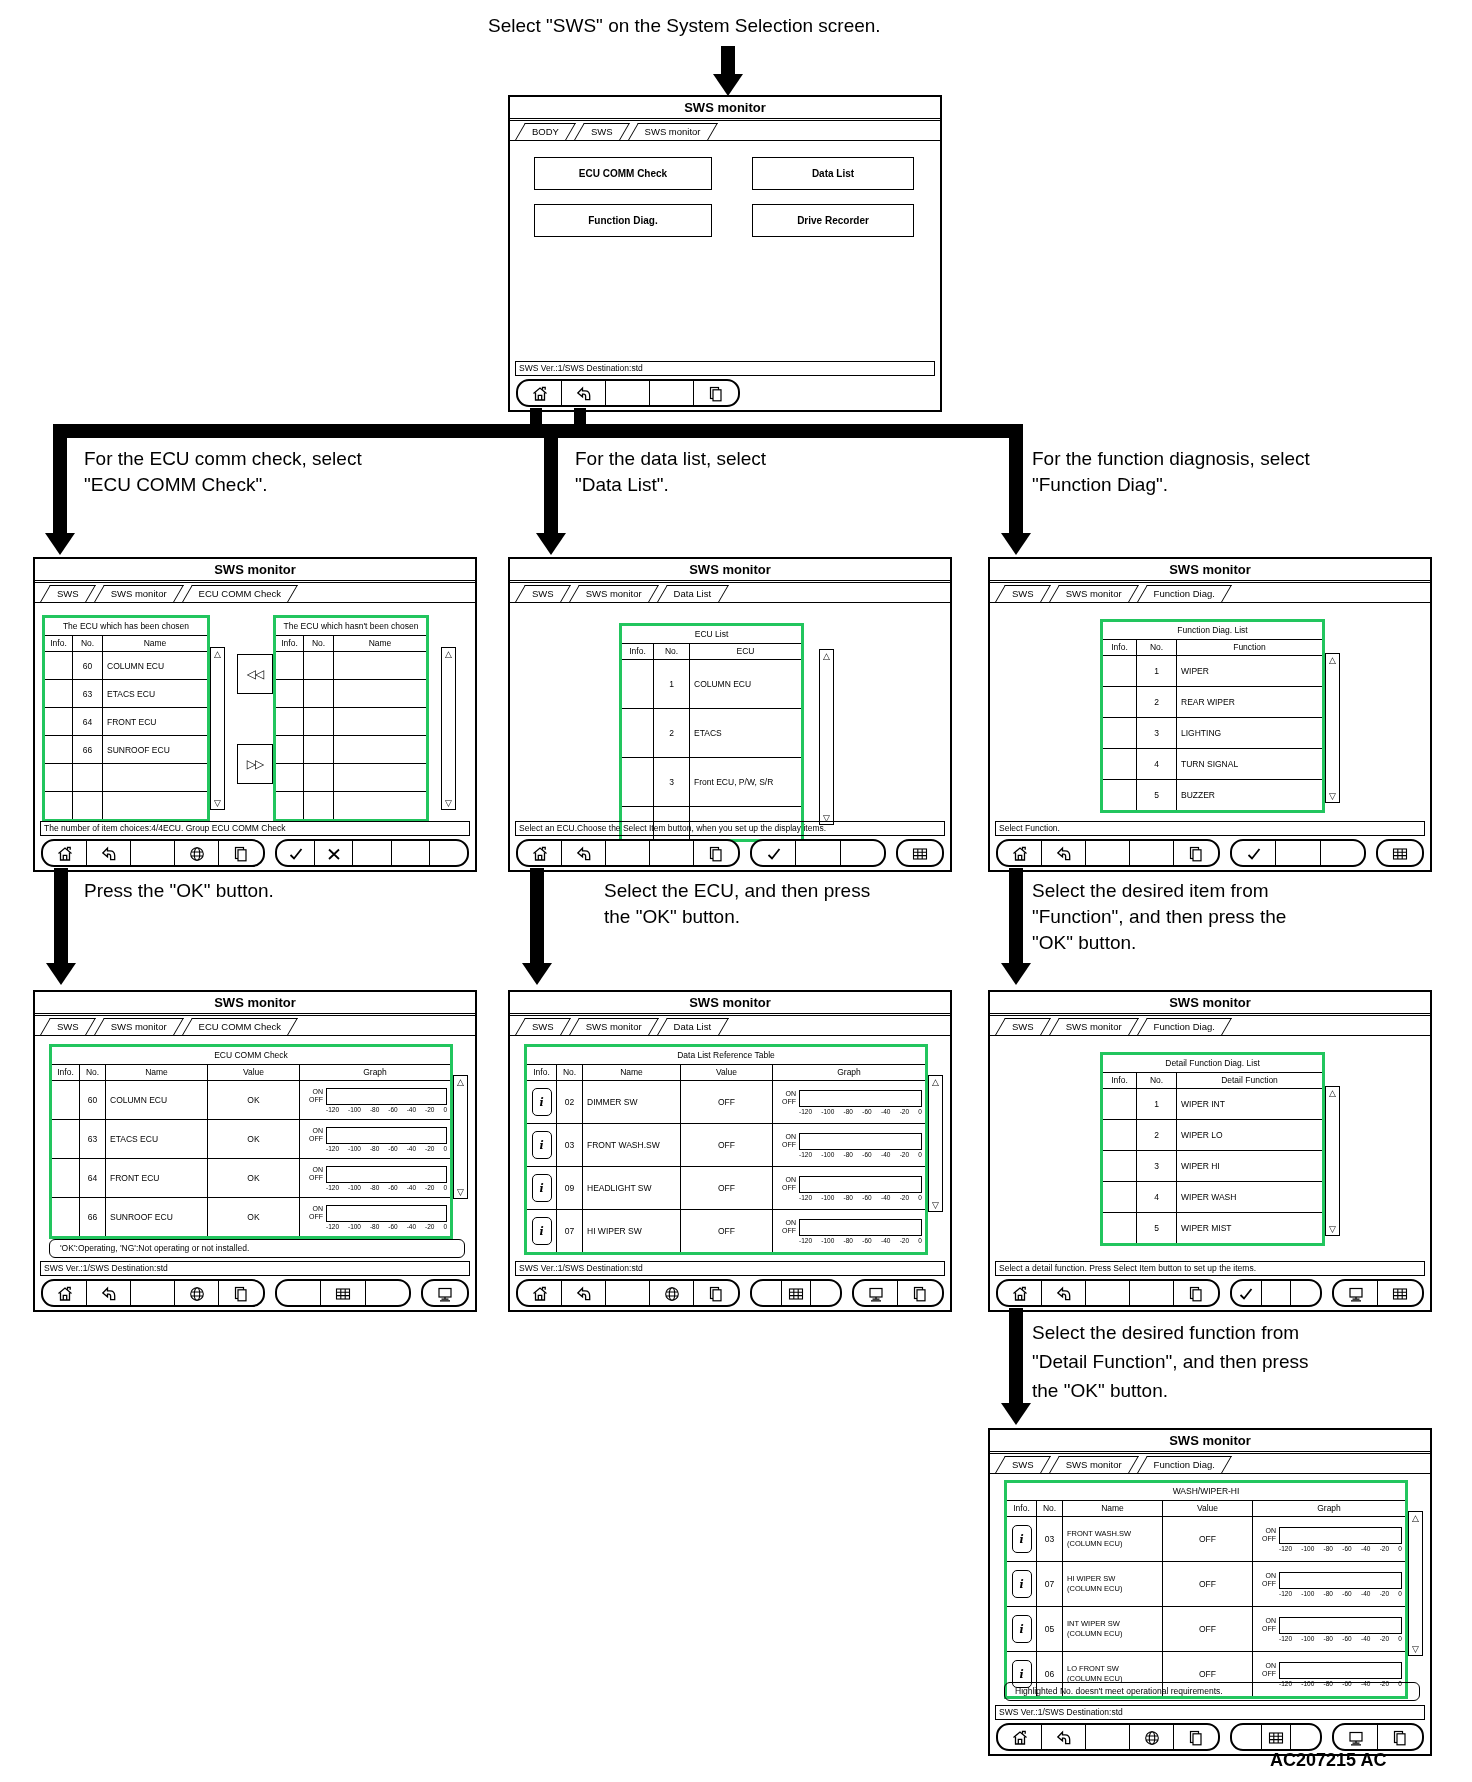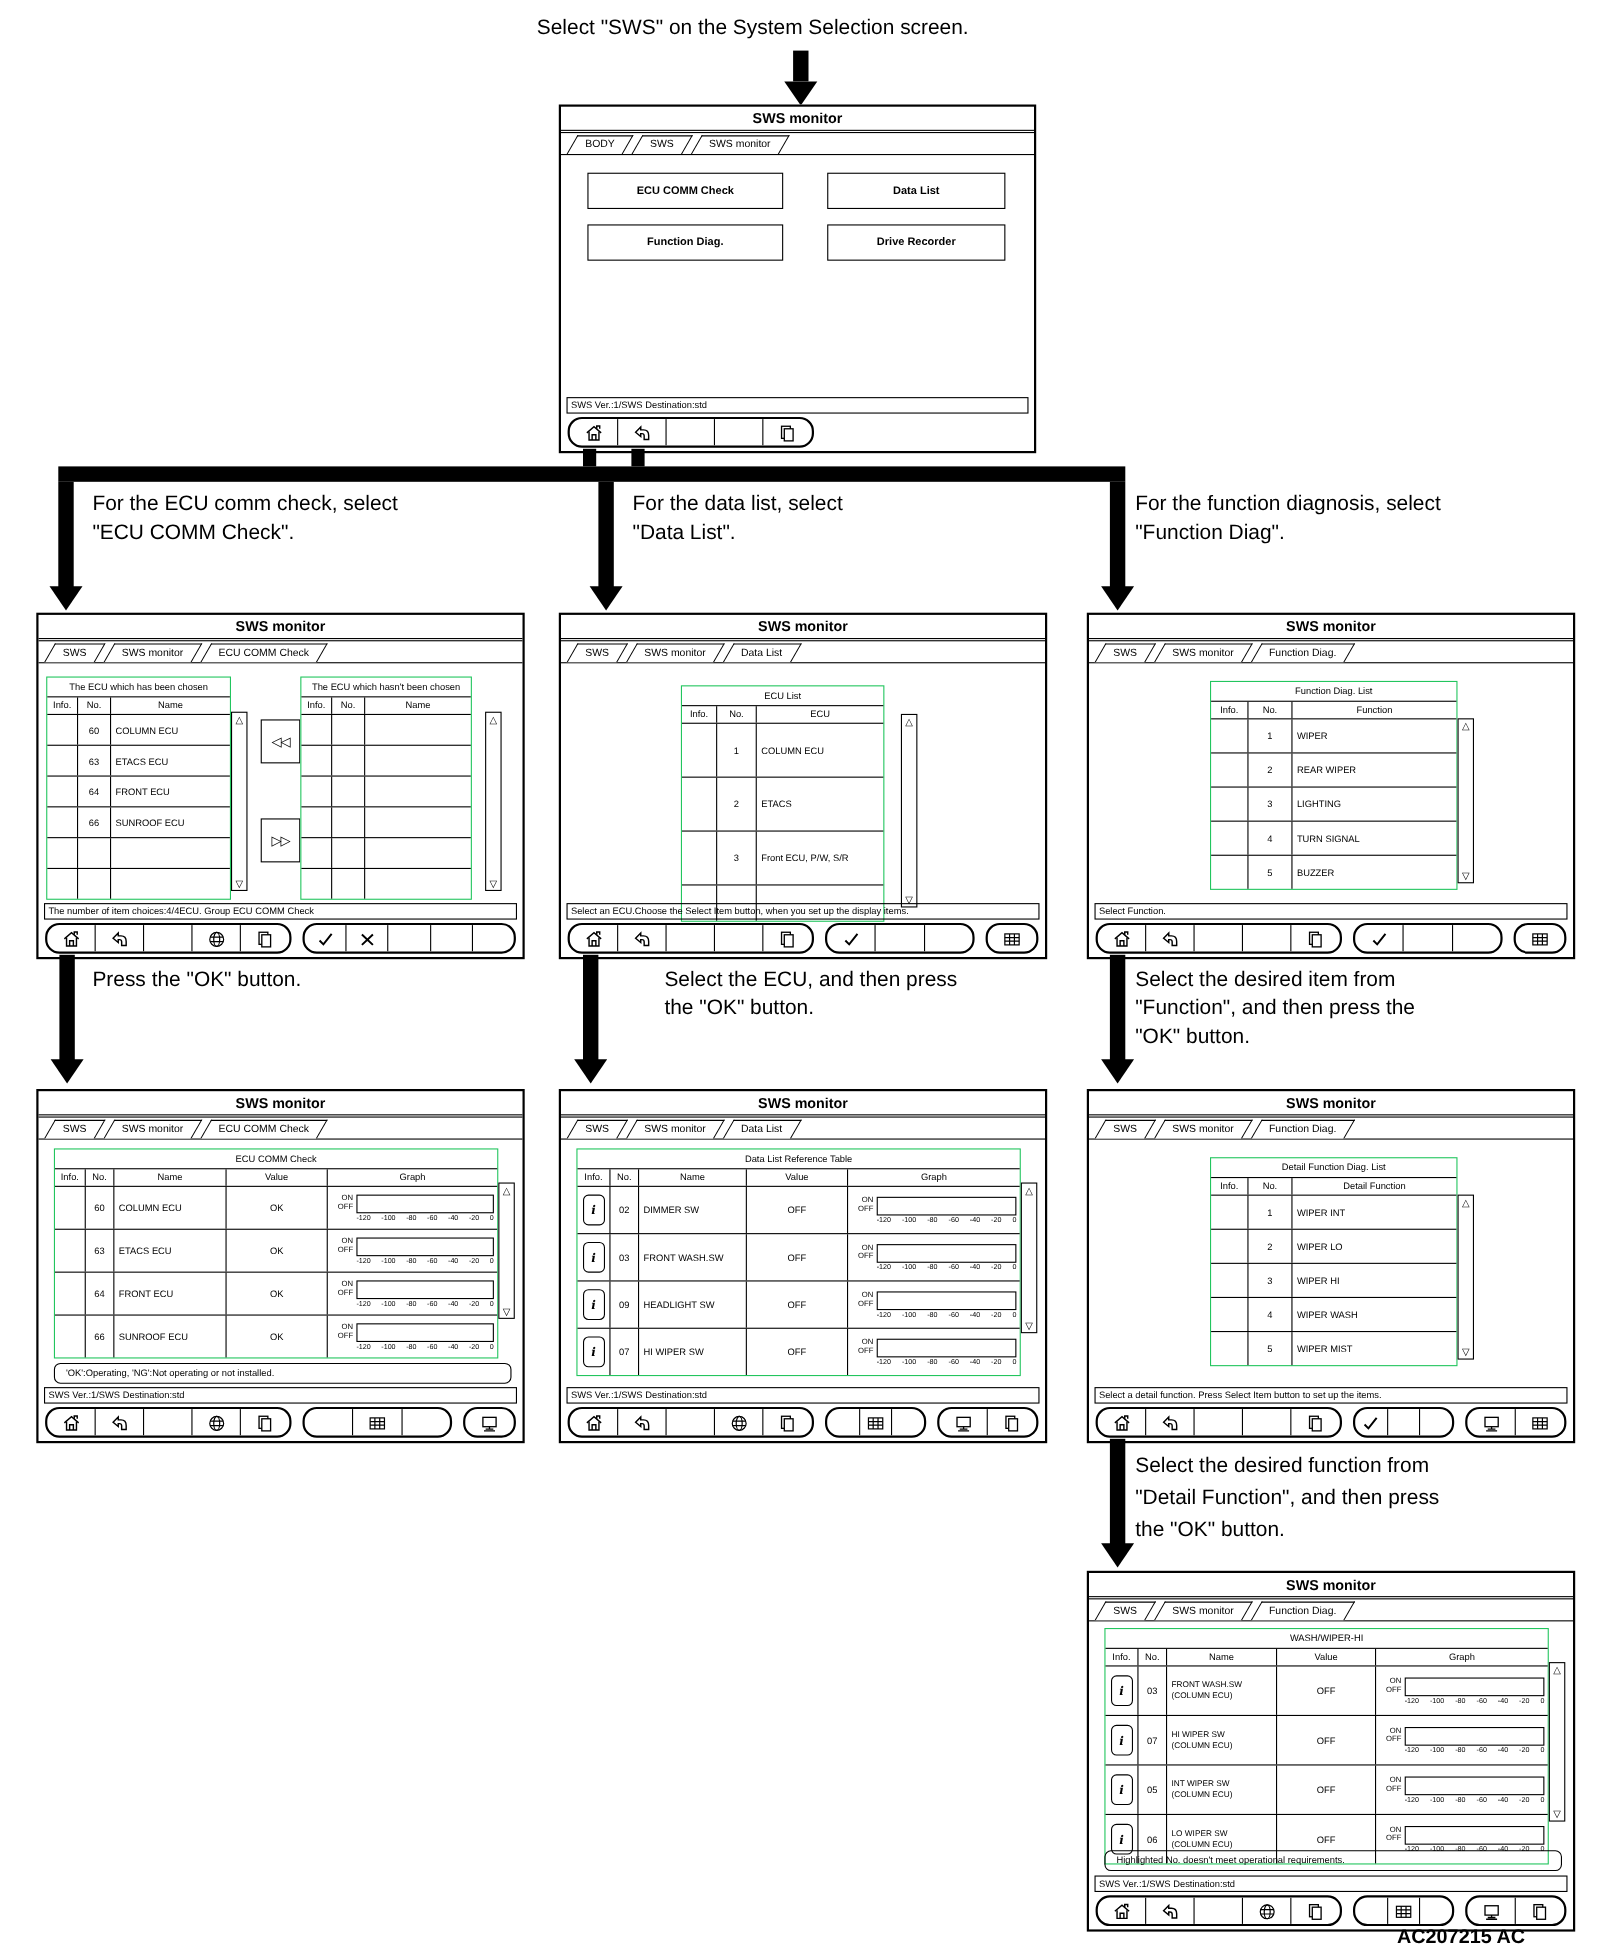--- a/index.html
+++ b/index.html
@@ -32,21 +32,21 @@
            white-space:nowrap;overflow:hidden;}
   .toolbar{position:absolute;left:6px;right:6px;bottom:3px;height:28px;display:flex;gap:10px;}
   .tbg{border:2px solid #000;border-radius:13px;display:flex;height:28px;box-sizing:border-box;overflow:hidden;background:#fff;}
   .tbg.fill{flex:1;}
   .tbc{width:44px;display:flex;align-items:center;justify-content:center;
        border-right:1px solid #000;box-sizing:border-box;}
   .tbg.fill .tbc{flex:1;width:auto;}
   .tbc:last-child{border-right:none;}
   .ic{width:20px;height:19px;display:block;}
   
-  .tbl{position:absolute;border:1px solid #22c55e;background:#fff;font-size:8.5px;box-sizing:border-box;}
+  .tbl{position:absolute;border:3px solid #22c55e;background:#fff;font-size:8.5px;box-sizing:border-box;}
   .t-title{border-bottom:1px solid #000;text-align:center;height:17px;line-height:17px;}
   .t-head{display:flex;height:15px;line-height:15px;text-align:center;}
   .t-row{display:flex;border-top:1px solid #000;align-items:stretch;}
   .tc{border-right:1px solid #000;display:flex;align-items:center;justify-content:center;
       text-align:center;overflow:hidden;box-sizing:border-box;}
   .tc:last-child{border-right:none;}
   .tc.name{justify-content:flex-start;text-align:left;padding-left:4px;}
   .tc .two{display:block;line-height:10px;font-size:7.5px;}
   .scol{position:absolute;width:15px;border:1px solid #000;display:flex;box-sizing:border-box;
         flex-direction:column;justify-content:space-between;align-items:center;background:#fff;}
@@ -1063,21 +1063,21 @@
           </div>
         </div>
     </div>
     <div class="t-row" style="height:44px">
       <div class="tc" style="width:30px">
           <div class="info-btn">i</div>
         </div>
       <div class="tc" style="width:26px">06</div>
       <div class="tc name" style="width:100px">
           <span>
-            <span class="two">LO WIPER SW</span>
+            <span class="two">LO FRONT SW</span>
             <span class="two">(COLUMN ECU)</span>
           </span>
         </div>
       <div class="tc" style="width:90px">OFF</div>
       <div class="tc" style="flex:1;padding:0;">
           <div class="graph">
             <div class="gl">
               <span>ON</span>
               <span>OFF</span>
             </div>

